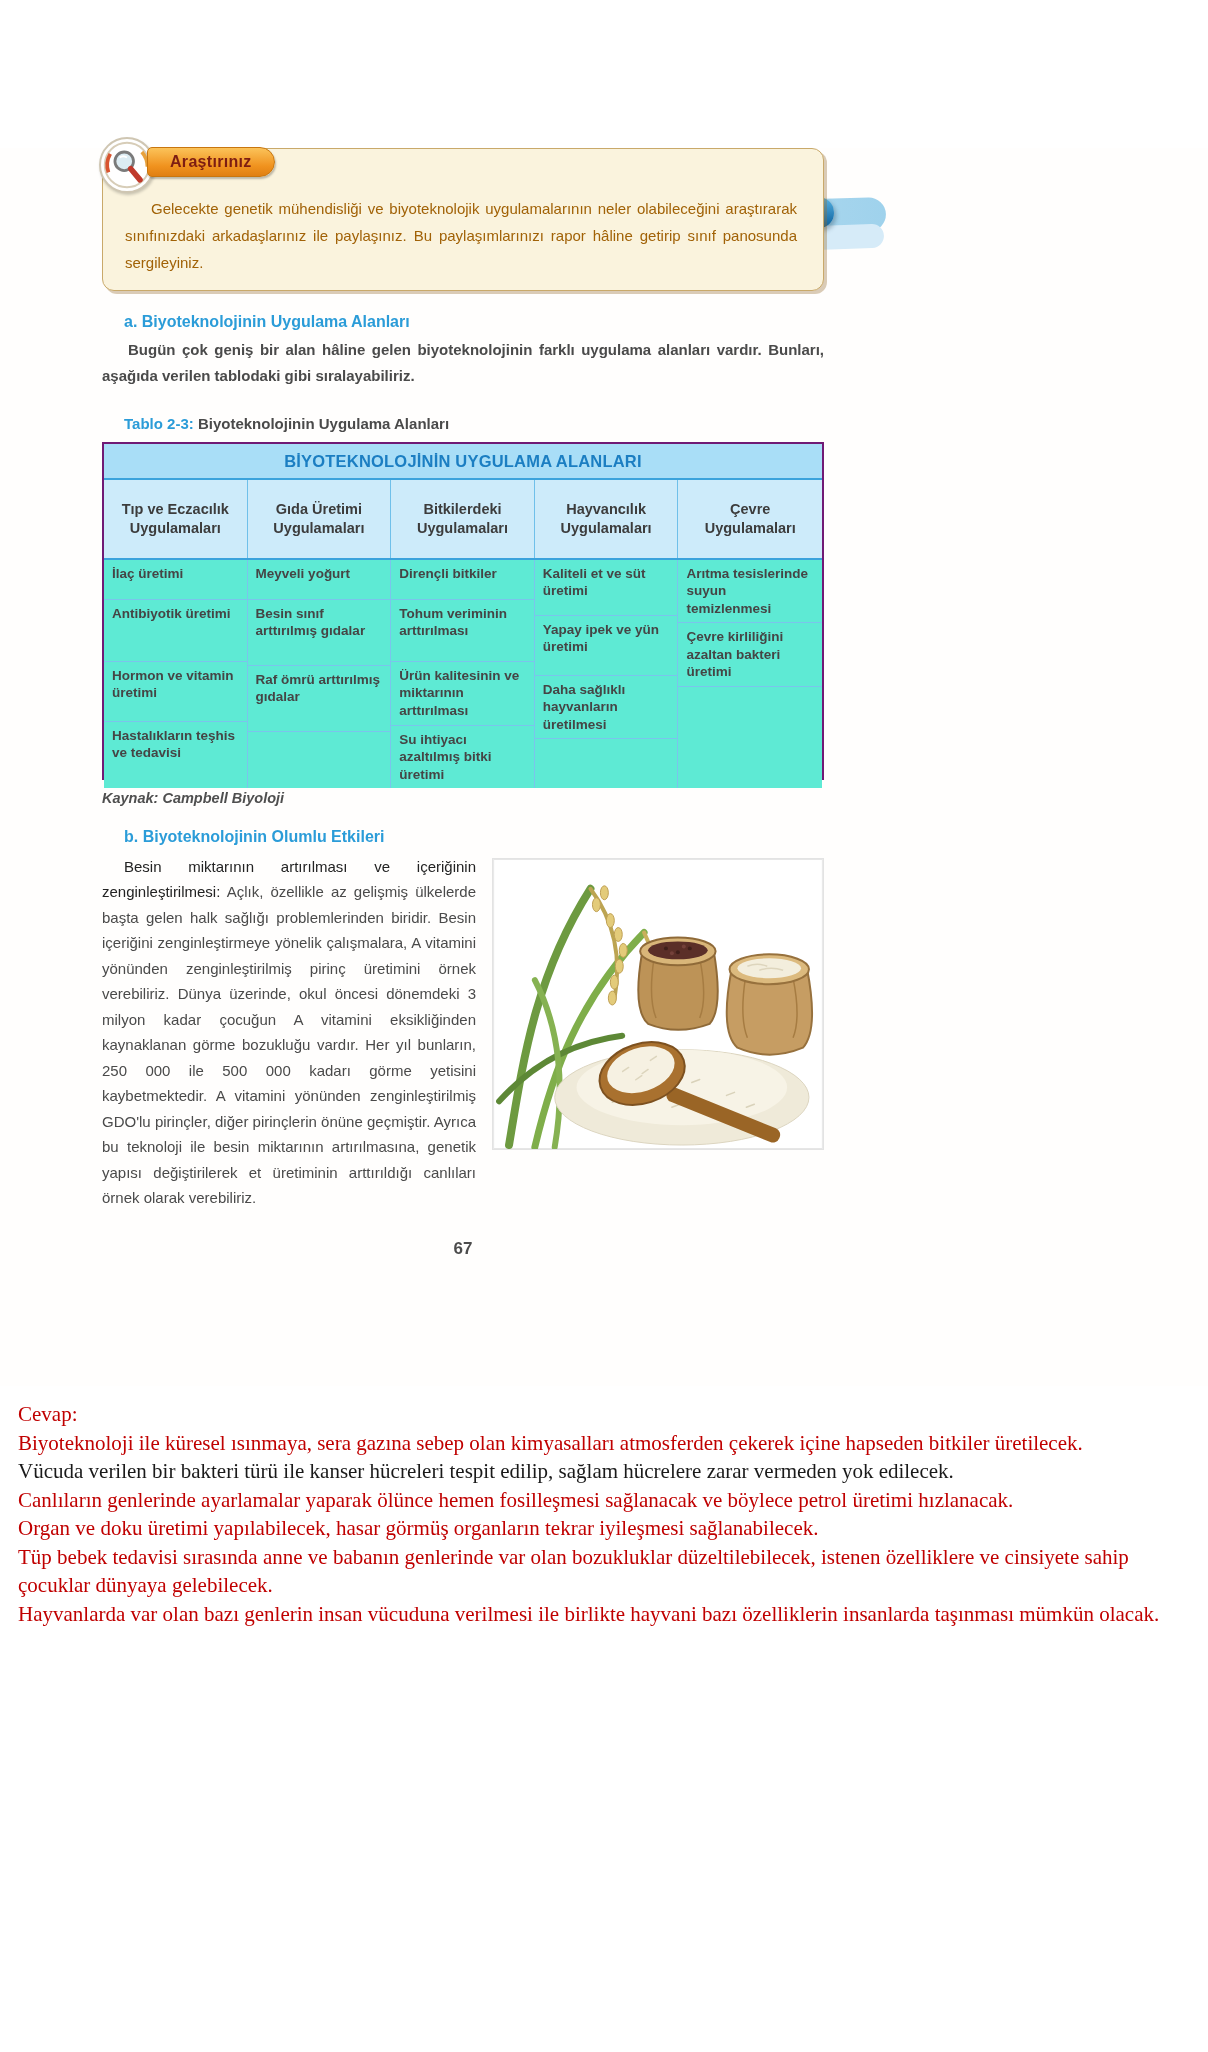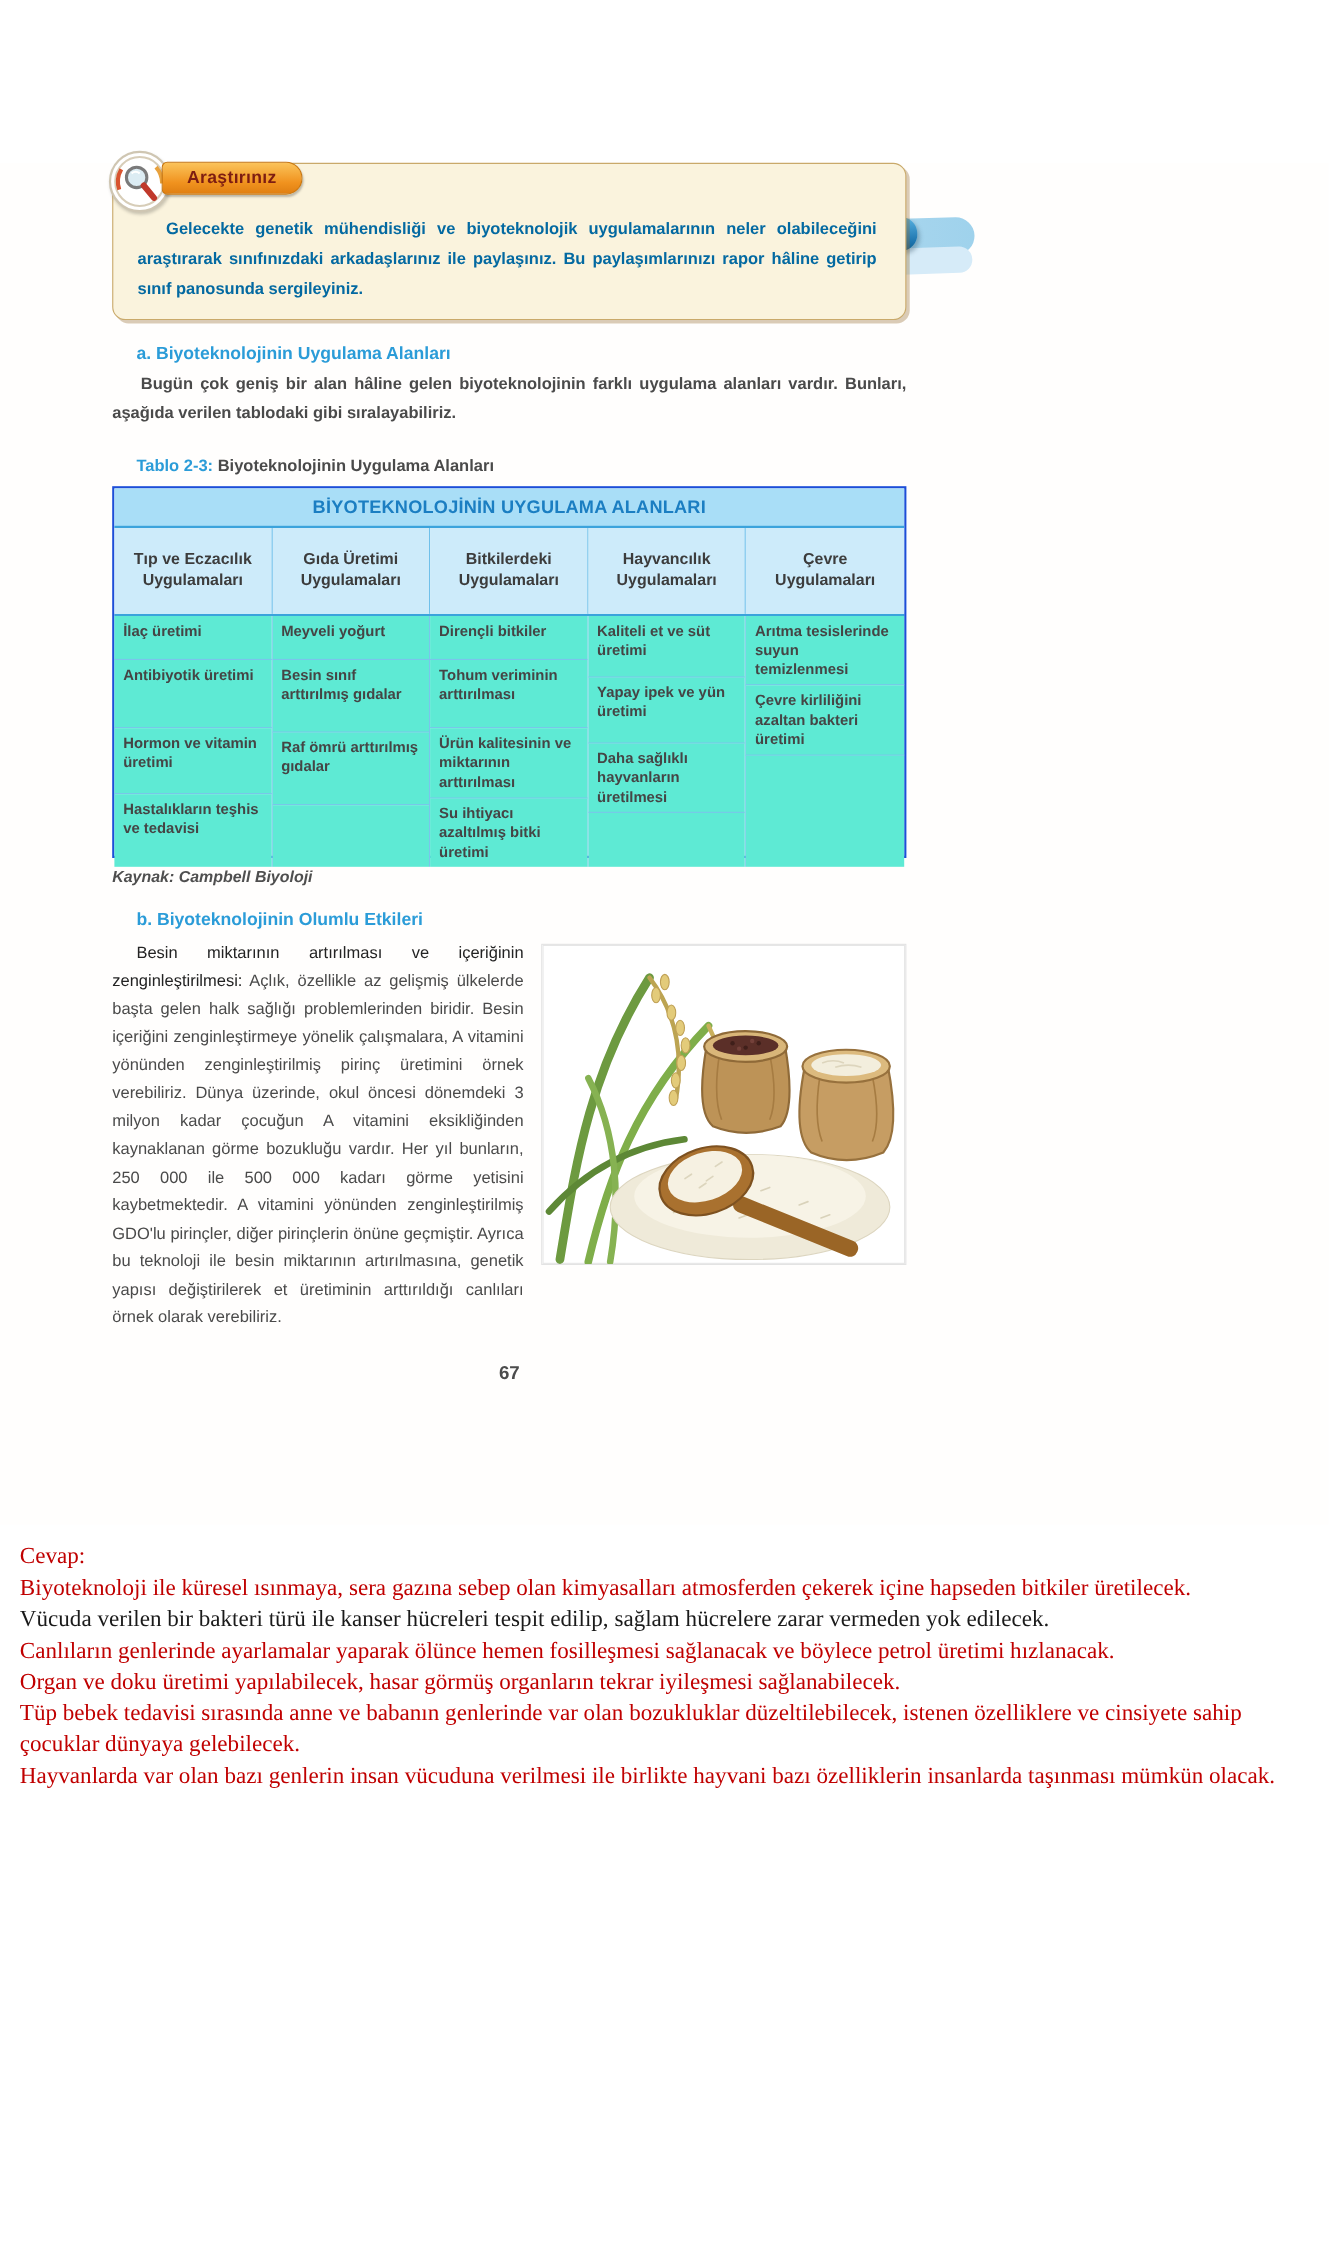--- a/index.html
+++ b/index.html
@@ -49,39 +49,39 @@
     position:absolute; left:44px; top:-2px; height:30px; padding:0 22px;
     background:linear-gradient(#fbc35a, #f0921e 65%, #e07f12);
     border:1px solid #c8760f; border-radius:5px 15px 15px 5px;
     display:flex; align-items:center;
     box-shadow:1px 2px 2px rgba(0,0,0,.25);
   }
   .research-tab span {
     font-size:16px; font-weight:bold; color:#7d1d12; letter-spacing:.3px;
   }
   .research-text {
-    font-size:15px; font-weight:bold; color:#0369a1;
+    font-size:15px; font-weight:normal; color:#a16207;
     line-height:27px; text-align:justify; text-indent:26px;
   }
 
   
   .sec-heading {
     margin:22px 0 6px 22px; font-size:16px; font-weight:bold; color:#2b9cd8;
   }
   .body-par {
     font-size:15px; font-weight:bold; color:#4a4a4a;
     line-height:26px; text-align:justify; text-indent:26px;
   }
 
   
   .table-caption { margin:26px 0 10px 22px; font-size:15px; font-weight:bold; }
   .table-caption .cap-label { color:#2b9cd8; }
   .table-caption .cap-title { color:#4a4a4a; }
 
-  .appl-table { width:722px; border:2px solid #1d4ed8; background:#f8fcff; }
+  .appl-table { width:722px; border:2px solid #701a75; background:#f8fcff; }
   .t-title {
     height:36px; background:#a9def7; color:#1b7ec2;
     font-size:16.5px; font-weight:bold; letter-spacing:.2px;
     display:flex; align-items:center; justify-content:center;
     border-bottom:2px solid #3ba3dc;
   }
   .t-colheads { display:grid; grid-template-columns:repeat(5,1fr); border-bottom:2px solid #3ba3dc; }
   .t-colhead {
     background:#cdebfa; min-height:62px; padding:20px 6px;
     display:flex; align-items:center; justify-content:center; text-align:center;

